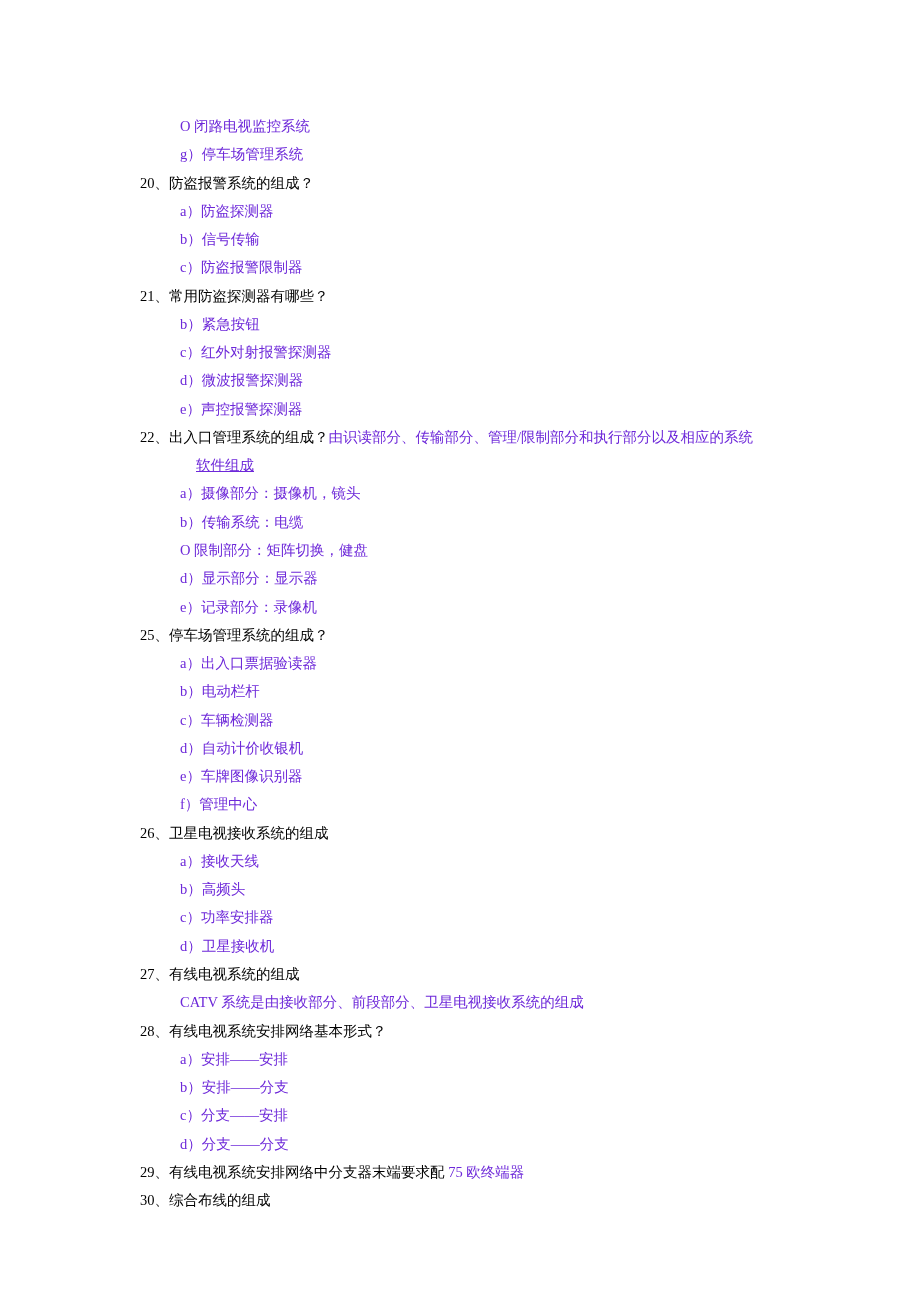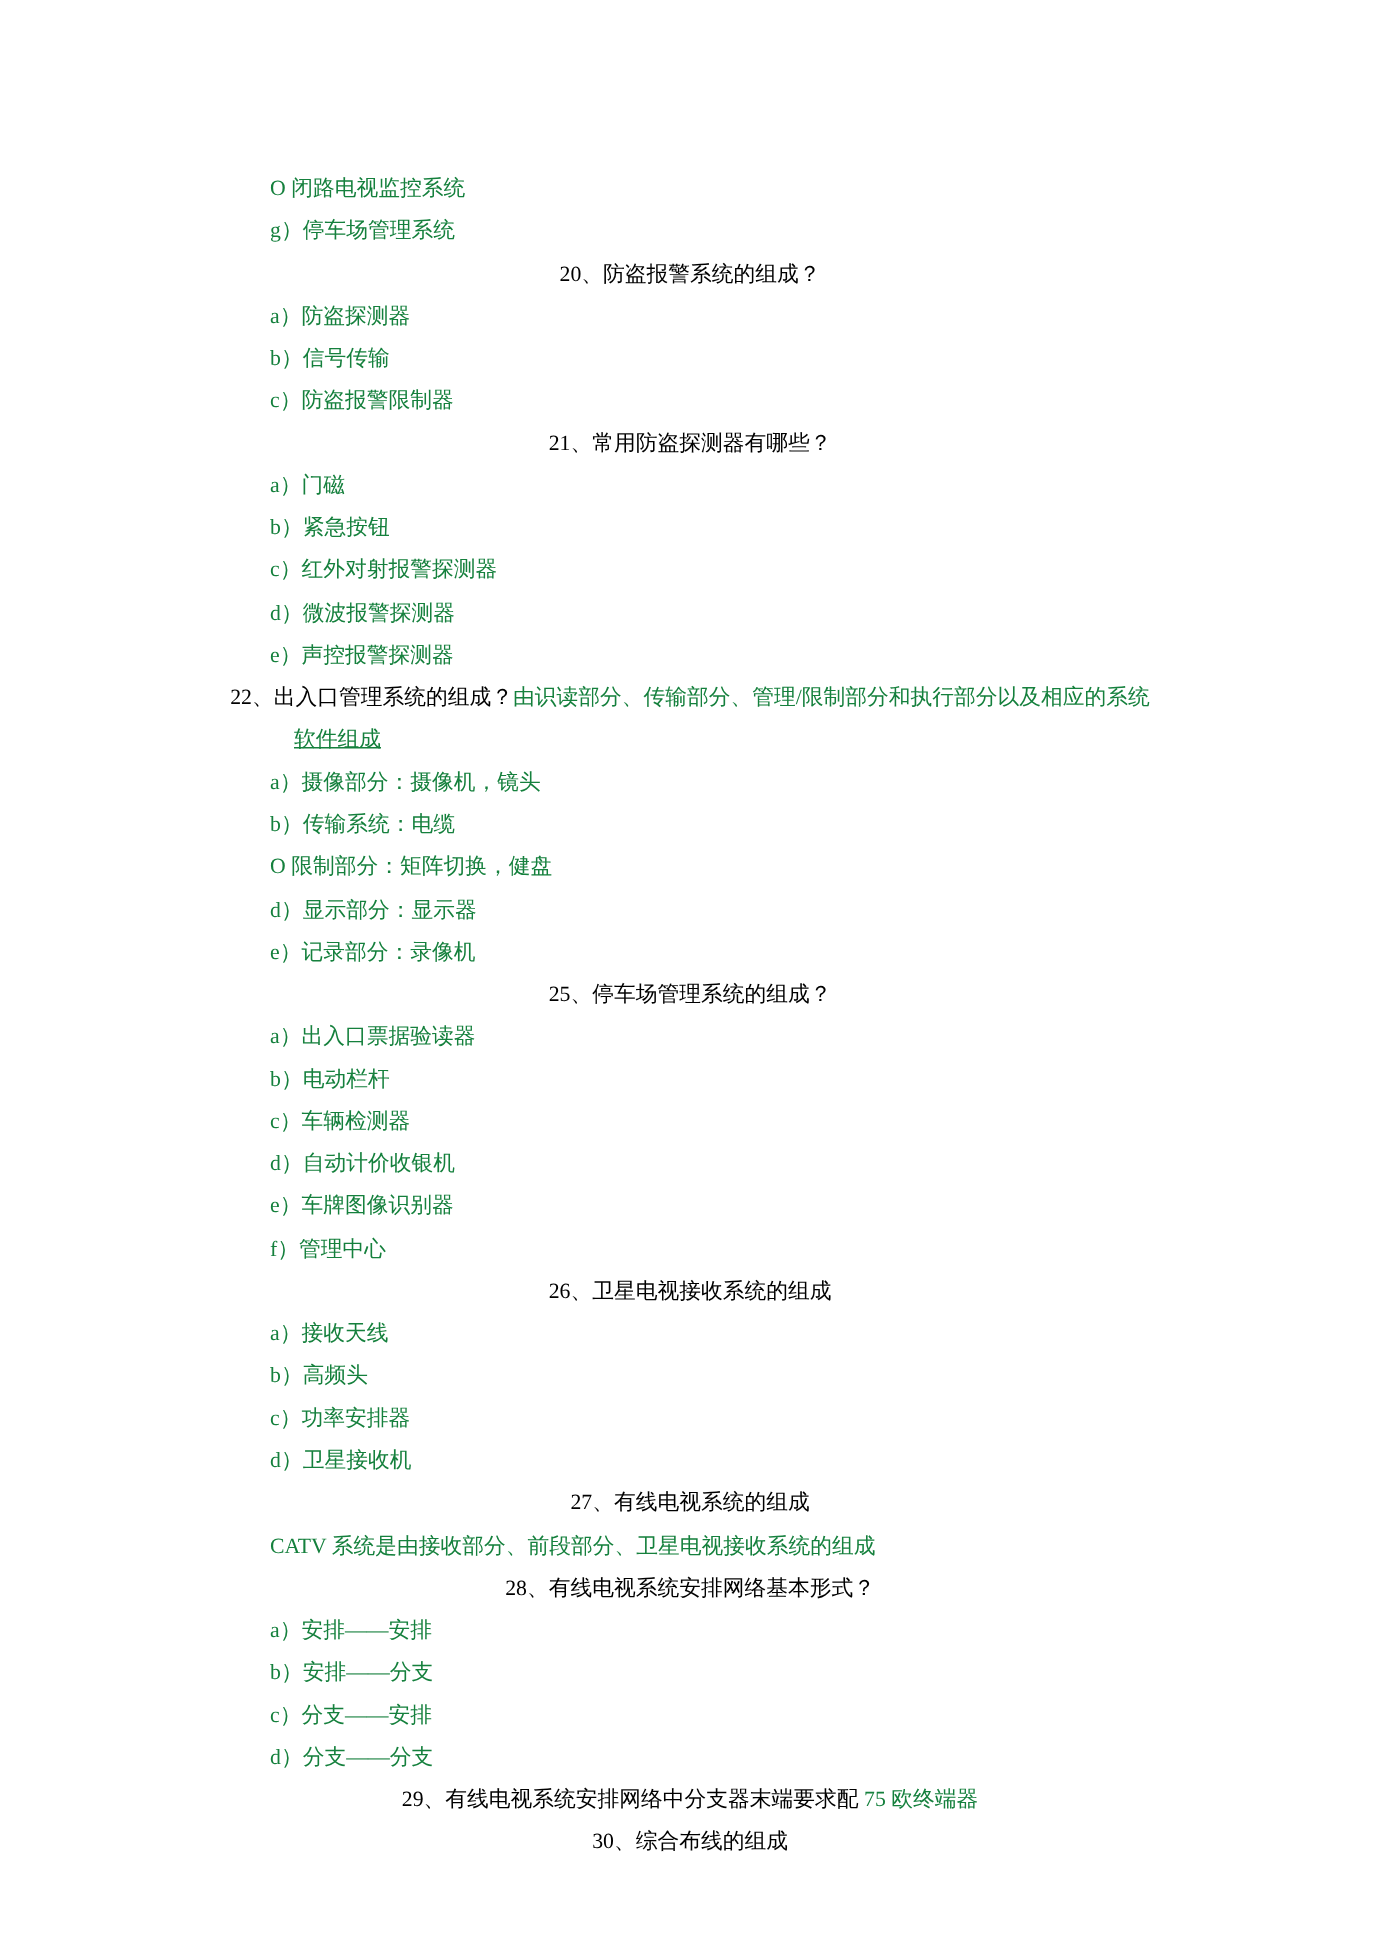--- a/index.html
+++ b/index.html
@@ -6,37 +6,36 @@
       font-family: "SimSun", "宋体", serif;
       font-size: 14.5px;
       line-height: 1.95;
       color: #000;
       background: #fff;
       margin: 0;
       padding: 112px 140px 80px 140px;
       width: 920px;
       box-sizing: border-box;
     }
-    .red { color: #15803d; }
-    .q { margin-left: 0; text-align: center; }
+    .red { color: #6d28d9; }
+    .q { margin-left: 0; }
     .sub { margin-left: 40px; }
     .ans-indent { margin-left: 56px; text-decoration: underline; }
   </style>
 </head>
 <body>
 
 <div id="content">
     <div class="sub red">O 闭路电视监控系统</div>
     <div class="sub red">g）停车场管理系统</div>
     <div class="q"><span class="">20、防盗报警系统的组成？</span></div>
     <div class="sub red">a）防盗探测器</div>
     <div class="sub red">b）信号传输</div>
     <div class="sub red">c）防盗报警限制器</div>
     <div class="q"><span class="">21、常用防盗探测器有哪些？</span></div>
-    <div class="sub red">a）门磁</div>
     <div class="sub red">b）紧急按钮</div>
     <div class="sub red">c）红外对射报警探测器</div>
     <div class="sub red">d）微波报警探测器</div>
     <div class="sub red">e）声控报警探测器</div>
     <div class="q"><span class="">22、出入口管理系统的组成？</span><span class="red">由识读部分、传输部分、管理/限制部分和执行部分以及相应的系统</span></div>
     <div class="ans-indent red">软件组成</div>
     <div class="sub red">a）摄像部分：摄像机，镜头</div>
     <div class="sub red">b）传输系统：电缆</div>
     <div class="sub red">O 限制部分：矩阵切换，健盘</div>
     <div class="sub red">d）显示部分：显示器</div>

